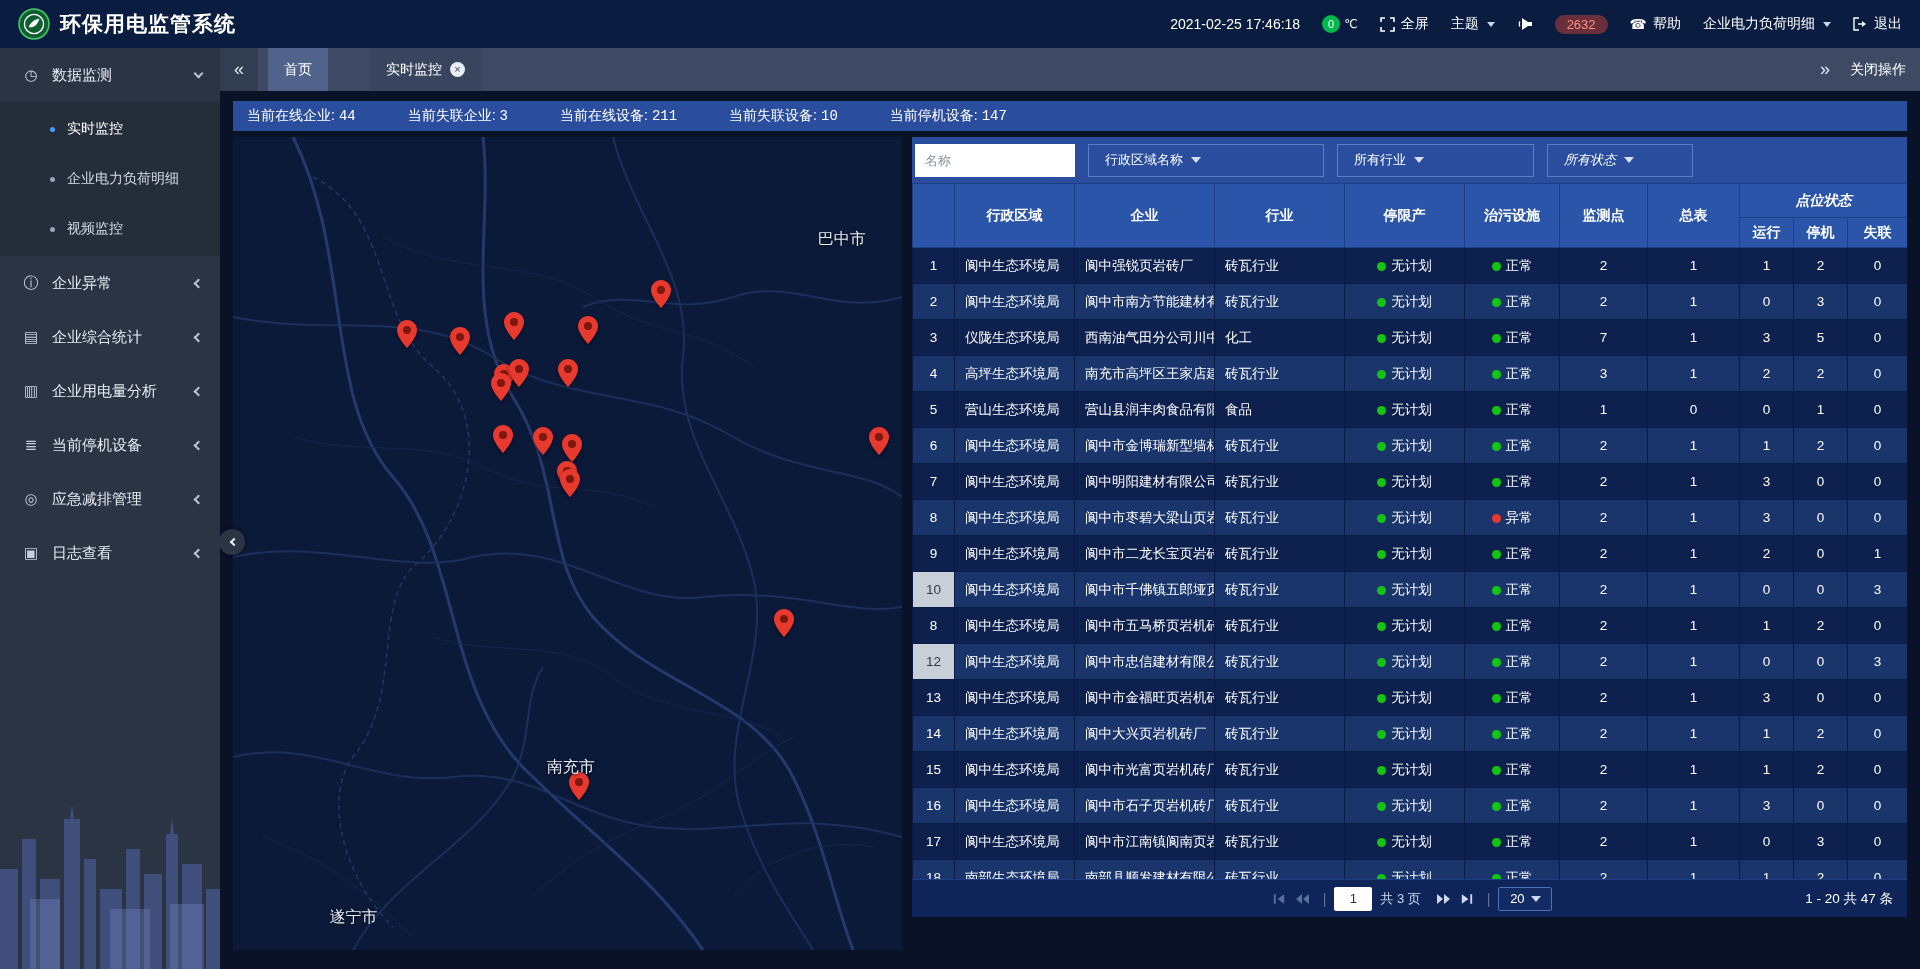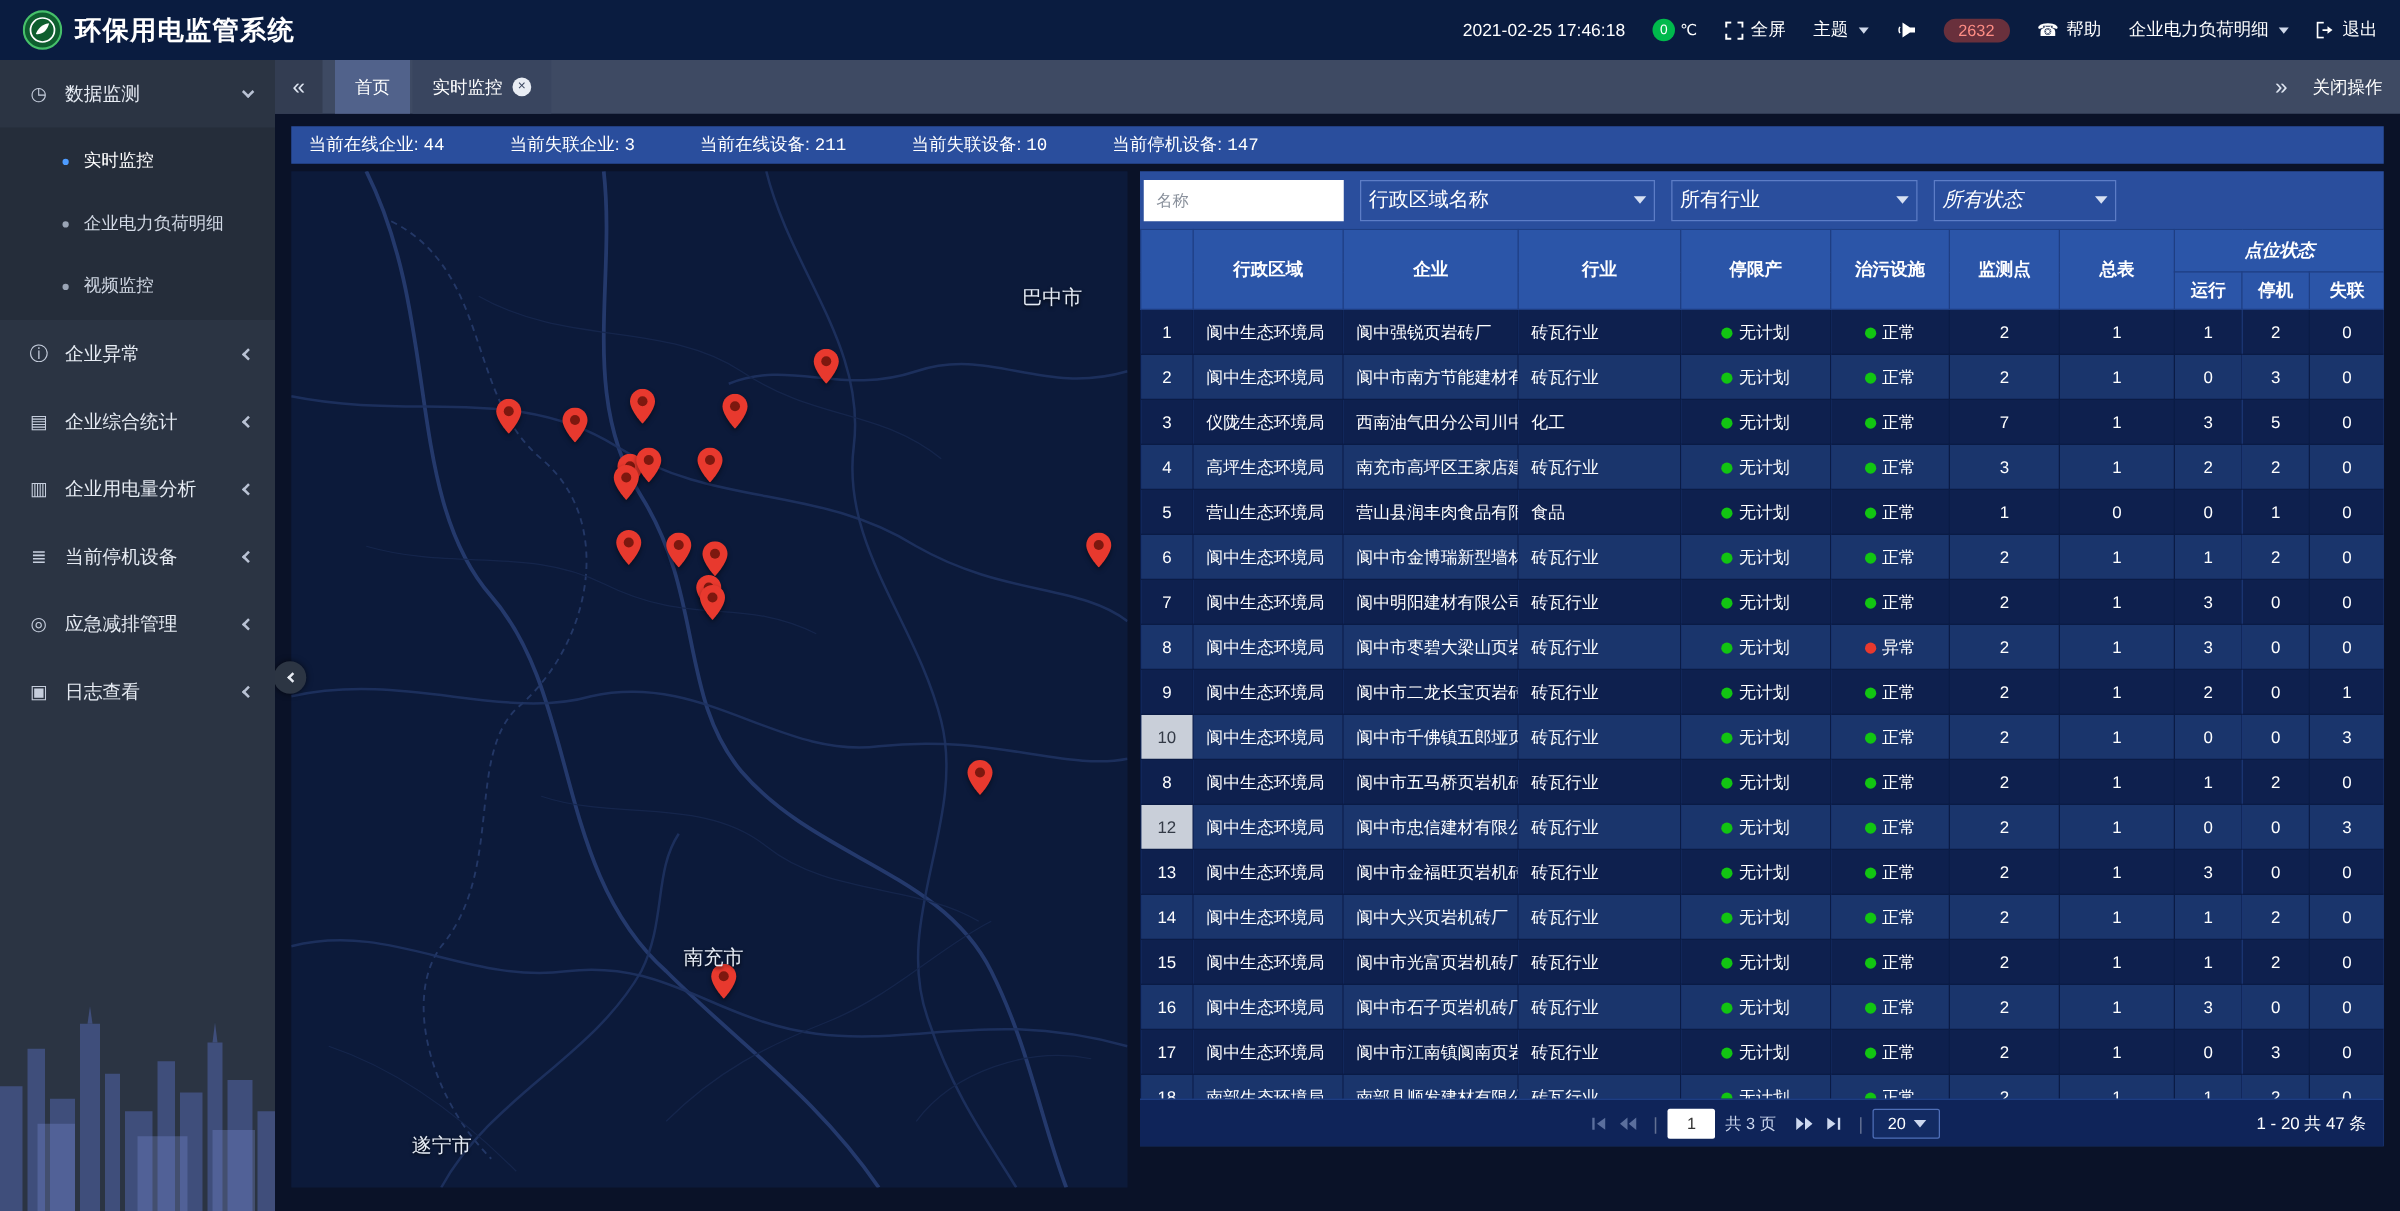--- a/index.html
+++ b/index.html
@@ -48,21 +48,21 @@
   .skyline { position:absolute; bottom:0; left:0; z-index:1; }
 
   
   .content { flex:1; background:#0a1228; display:flex; flex-direction:column; overflow:hidden; }
 
   
   .tabbar { height:43px; flex:0 0 43px; background:#3e4a63; display:flex; align-items:stretch; }
   .tab-nav-btn { width:38px; display:flex; align-items:center; justify-content:center;
     background:#333d52; color:#dfe6f2; font-size:18px; cursor:pointer; }
   .tab-nav-btn.plain { background:transparent; }
-  .tab-list { display:flex; margin-left:10px; align-items:stretch; }
+  .tab-list { display:flex; margin-left:10px; align-items:stretch;gap:40px; }
   .tab { display:flex; align-items:center; padding:0 16px; margin-right:2px; font-size:14px;
     color:#fff; background:#51628b; cursor:pointer; }
   .tab.active { background:#39455f; }
   .tab-close { width:15px; height:15px; background:#e9edf4; color:#39455f; border-radius:50%;
     font-size:11px; line-height:15px; text-align:center; margin-left:8px; cursor:pointer; }
   .tab-right { margin-left:auto; display:flex; align-items:center; padding-right:14px; gap:6px; color:#fff; }
   .close-ops { font-size:14px; cursor:pointer; }
 
   
   .statsbar { height:30px; flex:0 0 30px; background:#2a4e9d; display:flex; align-items:center;
@@ -88,21 +88,21 @@
     box-shadow:0 0 5px rgba(0,0,0,.6); cursor:pointer; z-index:5; }
   .collapse-btn .chev.left { margin-left:3px; }
 
   
   .right-panel { flex:1; height:780px; background:#2a4e9d; display:flex; flex-direction:column; overflow:hidden; }
   .filters { height:46px; flex:0 0 46px; display:flex; align-items:center; gap:13px; padding-left:3px; }
   .f-input { width:160px; height:33px; border:none; background:#fff; padding:0 10px; font-size:13px;
     color:#333; outline:none; }
   .f-input::placeholder { color:#8a919c; }
   .f-select { height:33px; border:1px solid #5d7dc6; display:flex; align-items:center;
-    justify-content:space-between; padding:0 6px; color:#fff; font-size:16px; cursor:pointer;
+    padding:0 16px; color:#fff; font-size:13px; cursor:pointer;
     background:#2a4e9d; }
   .f-select.w1 { width:236px; } .f-select.w2 { width:197px; } .f-select.w3 { width:146px;font-style:italic; }
   .sel-caret { display:inline-block; width:0; height:0; border-left:5px solid transparent;
     border-right:5px solid transparent; border-top:6px solid #d7e0f2; margin-left:8px; }
 
   .table-wrap { height:696px; flex:0 0 696px; overflow:hidden; }
   table { width:100%; border-collapse:collapse; table-layout:fixed; color:#fff; }
   th { background:#2b55a8; border:1px solid #1e3e83; font-size:14px; font-weight:700; text-align:center; }
   thead tr:first-child th { height:34px; }
   thead tr:last-child th { height:30px; }

